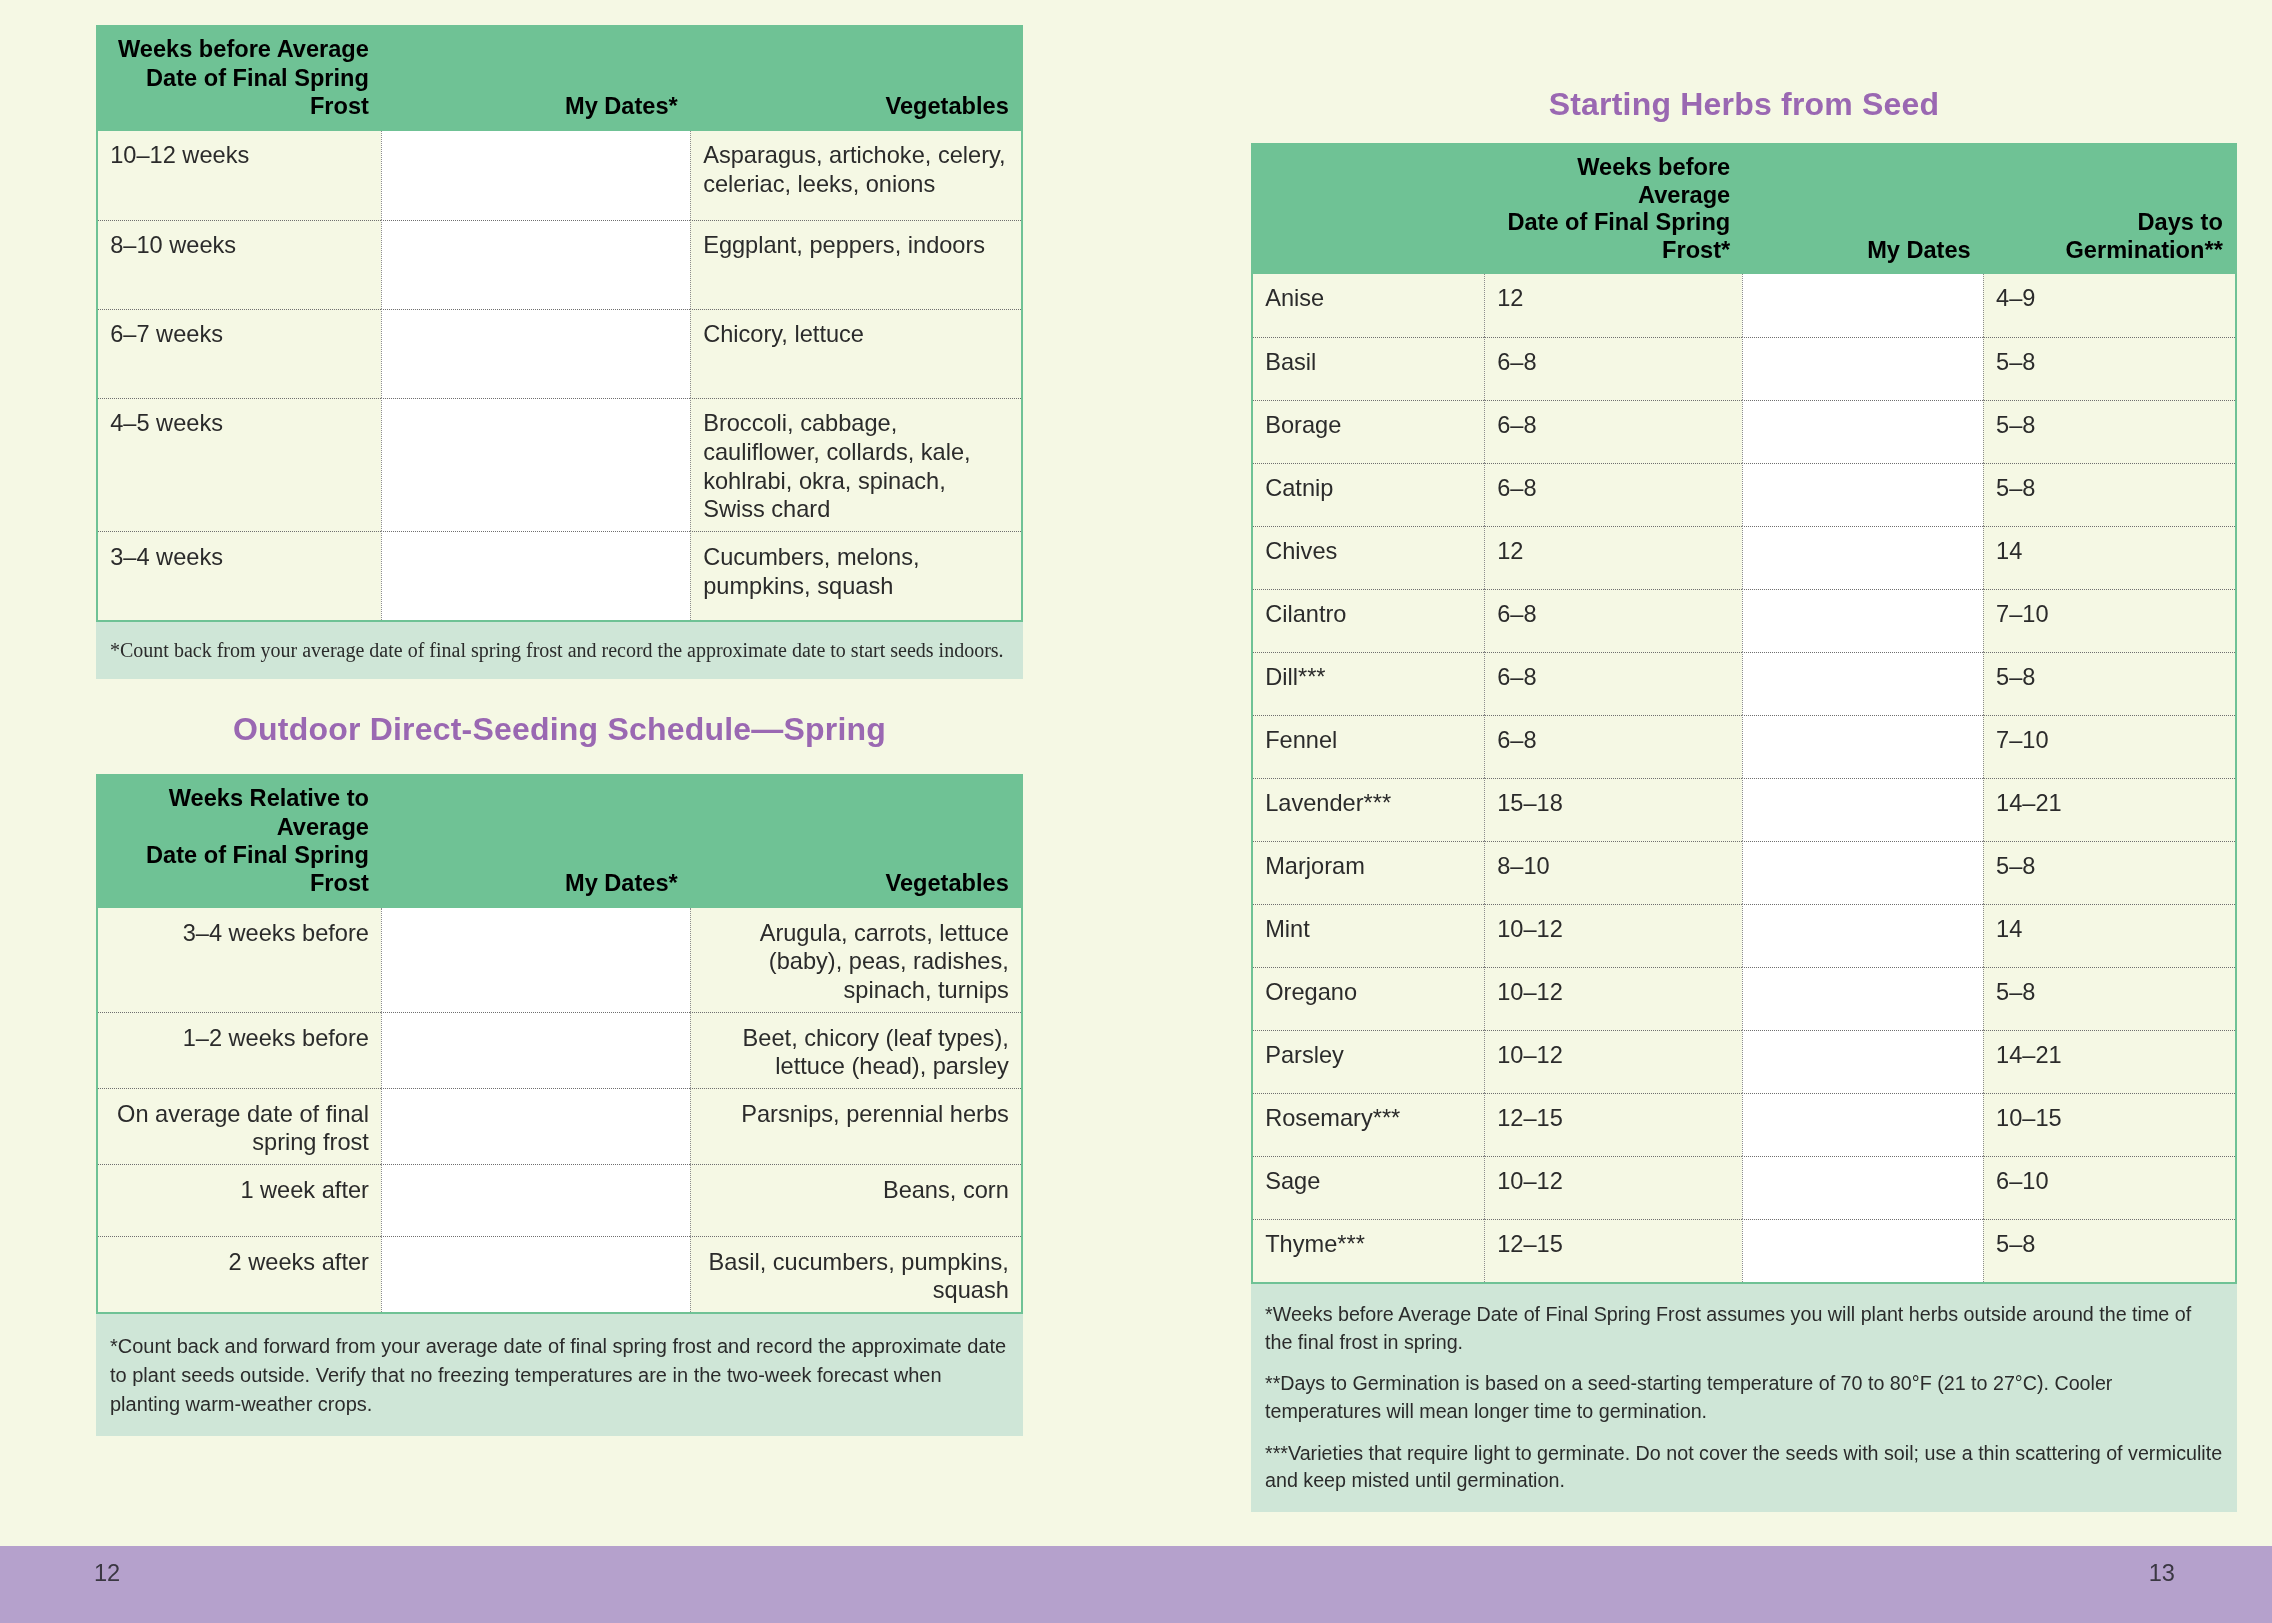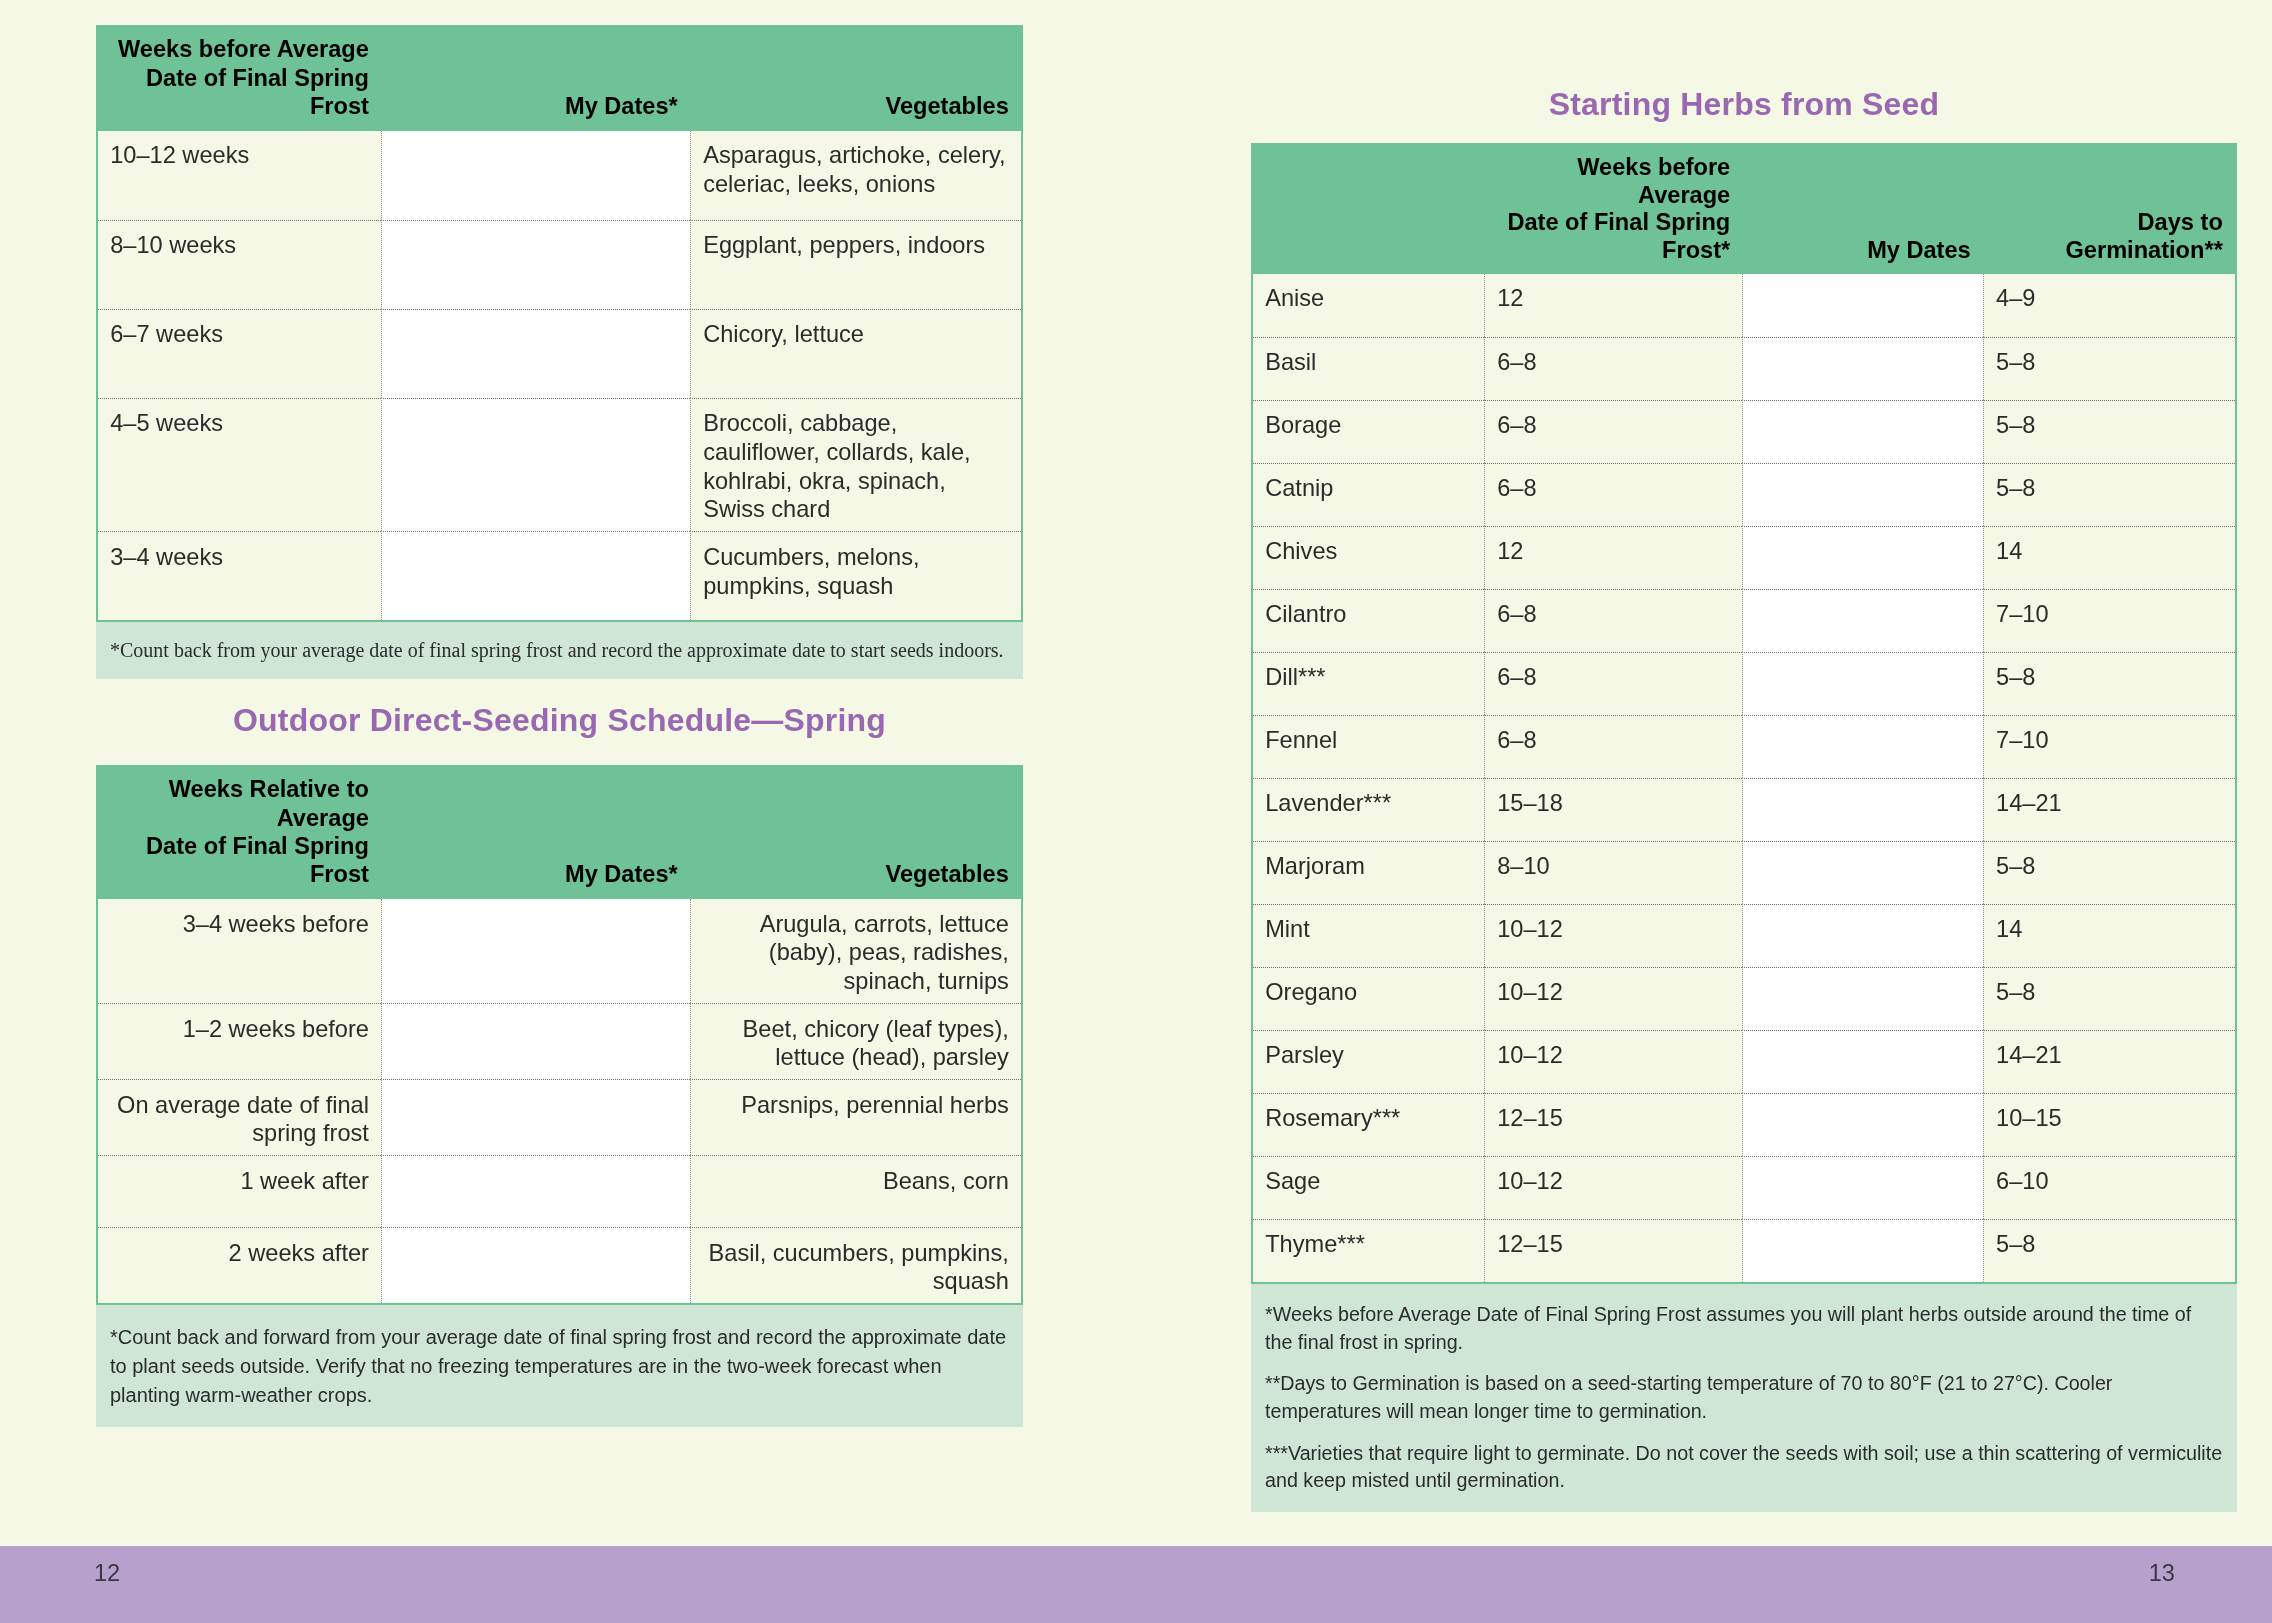--- a/index.html
+++ b/index.html
@@ -21,21 +21,21 @@
   .page-col{position:absolute;top:0;}
   #left-col{left:96px;width:927px;}
   #right-col{left:1251px;width:986px;}
 
   .table-title{
     color:var(--title-purple);
     font-size:32px;font-weight:bold;text-align:center;
     margin:0;line-height:1.25;letter-spacing:0.2px;
   }
   .mt-first{margin-top:84px;}
-  .mt-second{margin-top:21px;}
+  .mt-second{margin-top:30px;}
 
   table{
     border-collapse:separate;border-spacing:0;width:100%;
     border:2.6px solid var(--accent-green);
     margin-top:24.5px;
   }
   thead th{
     background:var(--accent-green);
     color:#000000;font-weight:bold;font-size:23.6px;
     text-align:right;vertical-align:bottom;

